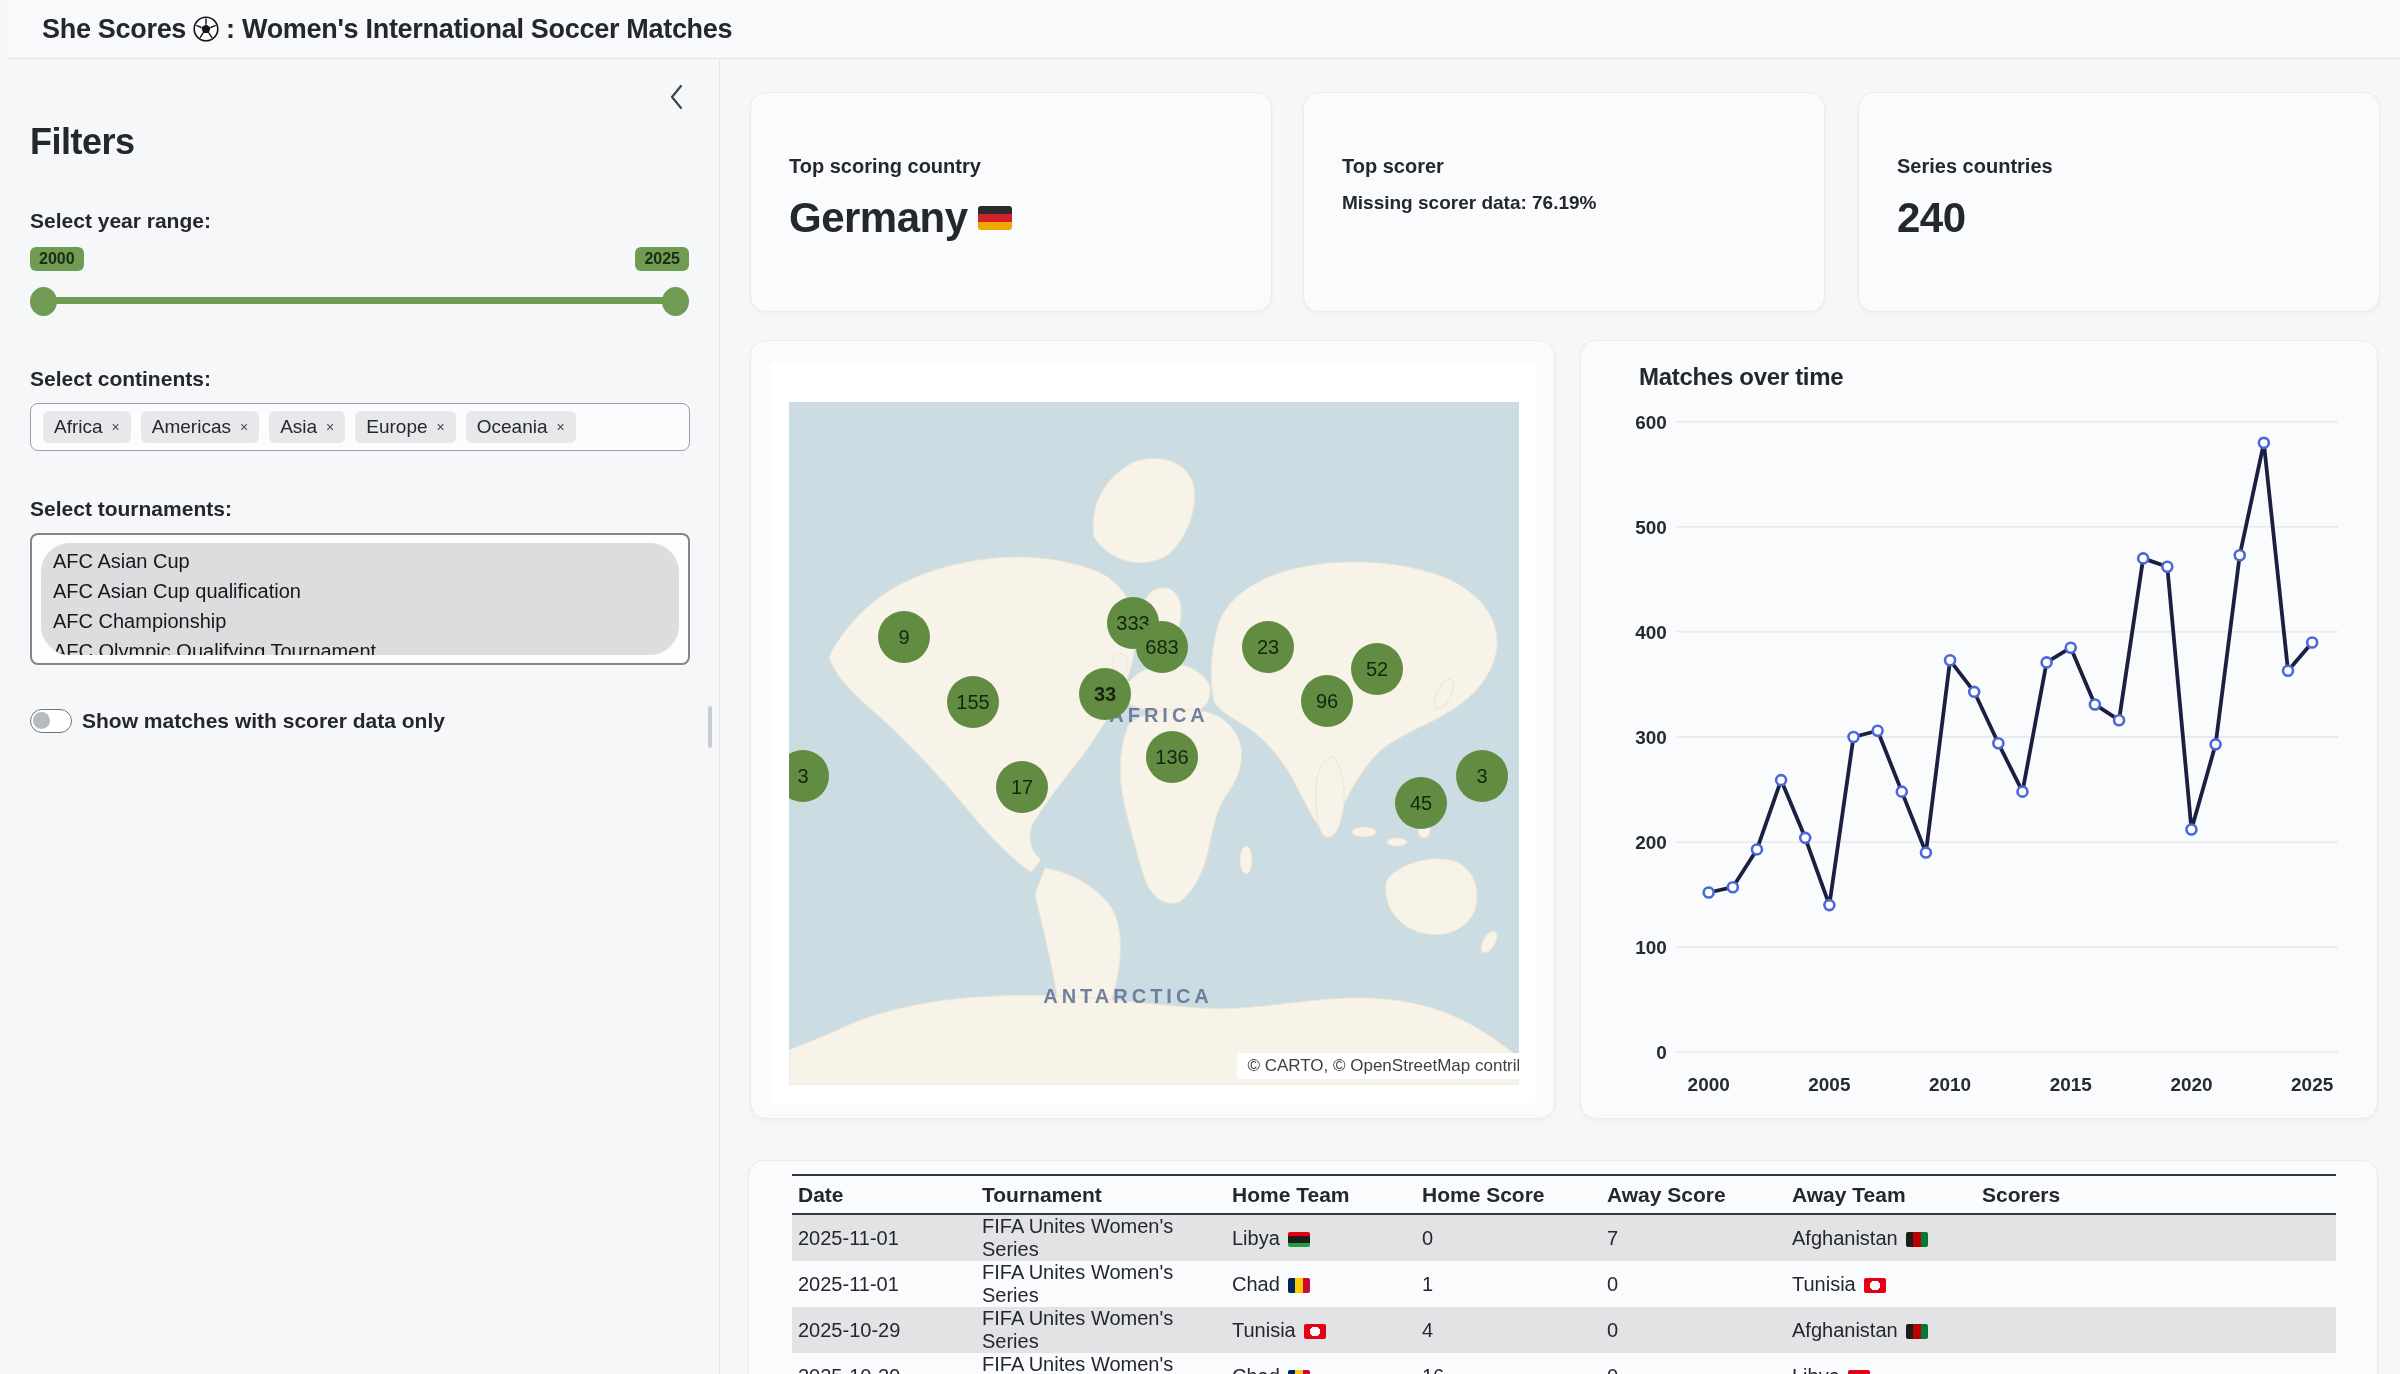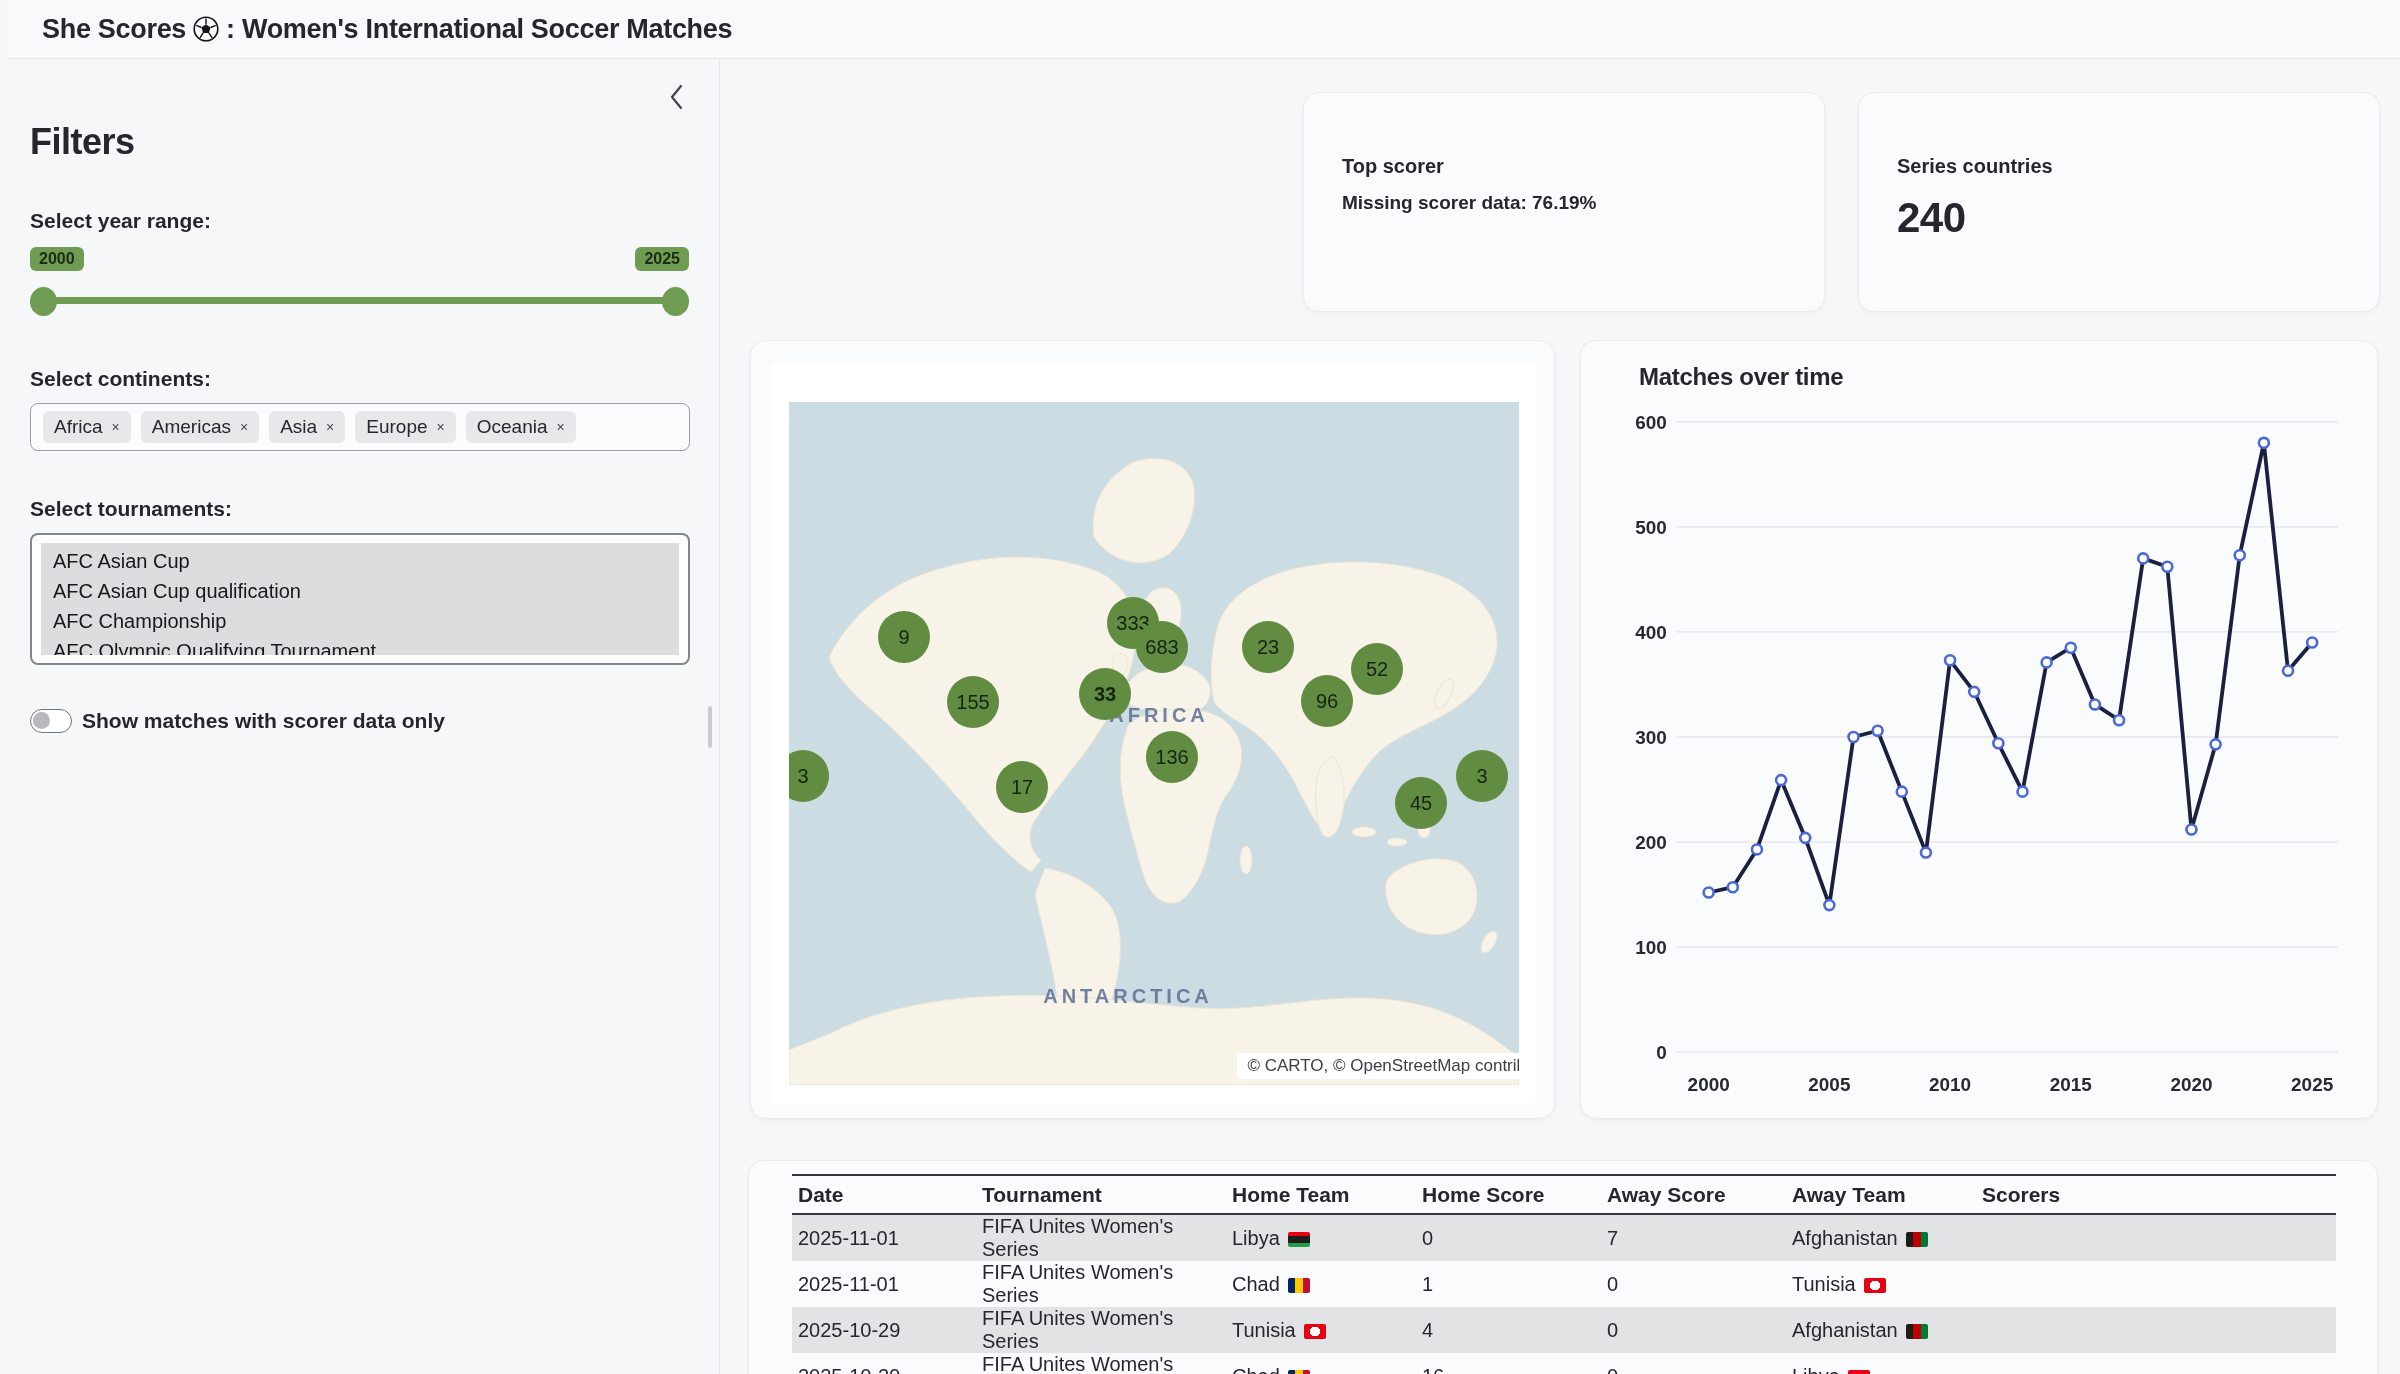--- a/index.html
+++ b/index.html
@@ -26,21 +26,21 @@
   .slider-handle { position:absolute; top:42px; width:27px; height:29px; background:#6f9c52; border-radius:50%; }
   .slider-handle.left { left:0; }
   .slider-handle.right { right:0; }
   .multiselect { margin-top:12px; width:660px; height:48px; border:1px solid #9b9ea6; border-radius:8px;
     background:#fbfcfd; display:flex; align-items:center; gap:10px; padding:0 12px; }
   .pill { background:#e7e8ea; border-radius:6px; padding:5px 11px; font-size:19px; font-weight:500;
     display:flex; align-items:center; gap:9px; }
   .pill .x { font-size:14px; color:#45484f; cursor:pointer; }
   .listbox { margin-top:12px; width:660px; height:132px; border:2px solid #82858c; border-radius:8px;
     background:#fdfdfe; padding:8px 9px; }
-  .list-inner { background:#dcddde; height:100%; overflow:hidden; padding:3px 0; }
+  .list-inner { background:#dcddde; height:100%; overflow:hidden; padding:3px 0;border-radius:29px; }
   .list-item { font-size:20px; font-weight:500; color:#16181c; padding:1px 12px; line-height:28px; cursor:default; }
   .toggle-row { margin-top:44px; display:flex; align-items:center; gap:10px; }
   .toggle { width:42px; height:24px; border:1.5px solid #70747b; border-radius:13px; background:#ffffff; position:relative; cursor:pointer; }
   .toggle .knob { position:absolute; left:2px; top:2px; width:17px; height:17px; border-radius:50%; background:#b6b9be; }
   .toggle-label { font-size:21px; font-weight:600; }
   .sb-scroll { position:absolute; right:7px; top:647px; width:4px; height:42px; background:#c9ccd1; border-radius:2px; }
 
   
   .main { position:absolute; left:721px; top:59px; right:0; bottom:0; }
   .card { position:absolute; background:#fafbfd; border:1px solid #e9ebef; border-radius:16px;
@@ -169,20 +169,27 @@
         <div class="knob"></div>
       </div>
       <span class="toggle-label">Show matches with scorer data only</span>
     </div>
 
     <div class="sb-scroll"></div>
   </aside>
 
   <main class="main">
 
+    <section class="card stat-card" style="left:29px;">
+      <div class="stat-label">Top scoring country</div>
+      <div class="stat-value">
+        <span>Germany</span>
+        <span class="flag flag-de"></span>
+      </div>
+    </section>
 
     <section class="card stat-card" style="left:582px;">
       <div class="stat-label">Top scorer</div>
       <div class="stat-sub">Missing scorer data: 76.19%</div>
     </section>
 
     <section class="card stat-card" style="left:1137px;">
       <div class="stat-label">Series countries</div>
       <div class="stat-value">
         <span>240</span>

